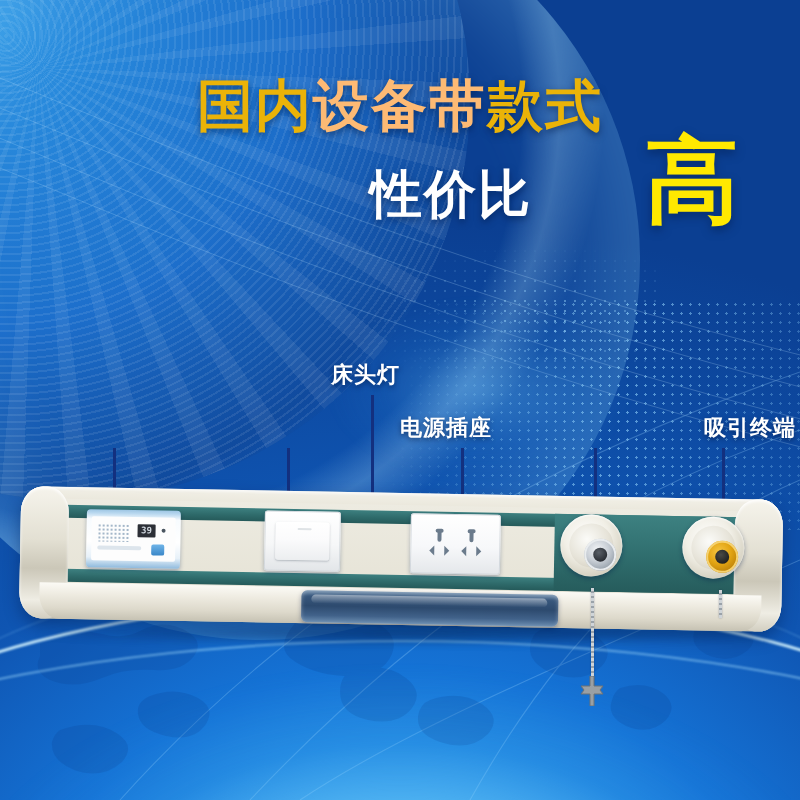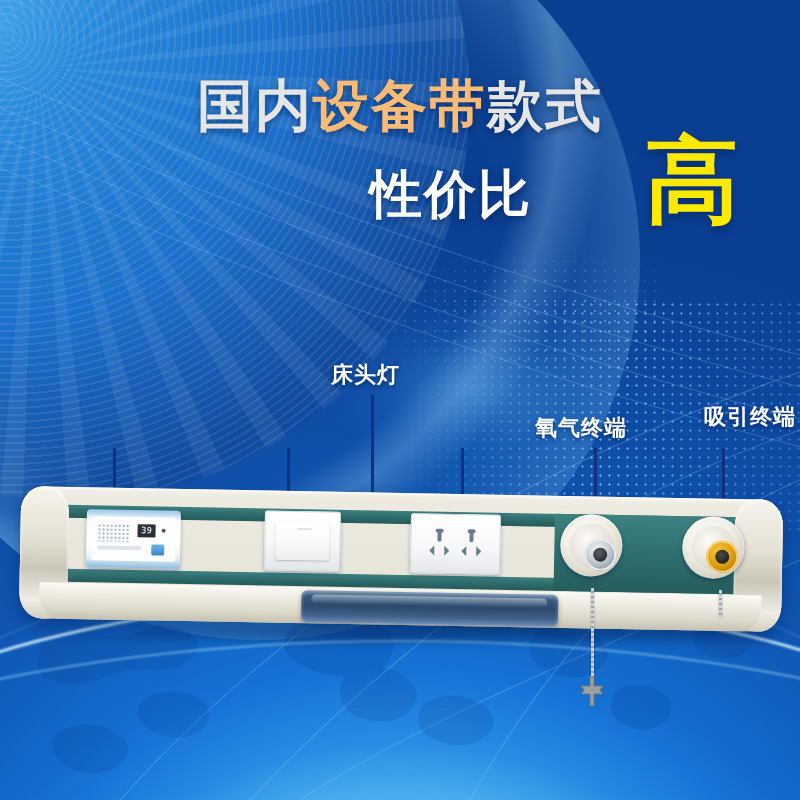--- a/index.html
+++ b/index.html
@@ -59,21 +59,21 @@
     -webkit-mask-image:radial-gradient(ellipse at 60% 60%, #000 10%, transparent 72%);
     mask-image:radial-gradient(ellipse at 60% 60%, #000 10%, transparent 72%);}
   .glowblob{position:absolute;left:330px;top:300px;width:300px;height:180px;
     background:radial-gradient(ellipse at 50% 50%, rgba(120,205,255,.35) 0%, rgba(60,160,240,.10) 45%, rgba(0,0,0,0) 72%);
     filter:blur(4px);}
 
   
   .headline{position:absolute;left:0;top:78px;width:800px;text-align:center;}
   .hl-row1{font-size:56px;font-weight:bold;letter-spacing:2px;line-height:1;
     text-shadow:0 3px 7px rgba(0,25,70,.55);white-space:nowrap;}
-  .hl-white{color:#e5e5e5;}
+  .hl-white{color:#eab308;}
   .hl-yellow{color:#fdba74;}
   .hl-row2{position:relative;margin-top:22px;height:88px;}
   .hl-sub{position:absolute;left:370px;top:4px;font-size:52px;font-weight:bold;color:#ffffff;
     letter-spacing:2px;text-shadow:0 3px 7px rgba(0,25,70,.55);text-align:center;}
   .hl-big{position:absolute;left:645px;top:-22px;font-size:94px;font-weight:bold;color:#ffe900;
     line-height:1;text-shadow:0 4px 10px rgba(0,25,70,.5);}
 
   
   .label{position:absolute;color:#ffffff;font-size:22px;font-weight:bold;white-space:nowrap;
     letter-spacing:1px;text-shadow:0 2px 5px rgba(0,20,60,.6);}
@@ -221,22 +221,22 @@
 
   <div class="headline">
     <div class="hl-row1"><span class="hl-white">国内</span><span class="hl-yellow">设备带</span><span class="hl-white">款式</span></div>
     <div class="hl-row2">
       <span class="hl-sub">性价比</span>
       <span class="hl-big">高</span>
     </div>
   </div>
 
   <div class="label" style="left:331px; top:360px;">床头灯</div>
-  <div class="label" style="left:535px; top:413px;">氧气终端</div>
-  <div class="label" style="left:668px; top:402px;padding-left:36px;">吸引终端</div>
+  <div class="label" style="left:400px; top:413px;">电源插座</div>
+  <div class="label" style="left:668px; top:413px;padding-left:36px;">吸引终端</div>
 
   <div class="cline" style="left:113px; top:448px; height:100px;"></div>
   <div class="cline" style="left:287px; top:448px; height:88px;"></div>
   <div class="cline" style="left:371px; top:395px; height:216px;"></div>
   <div class="cline" style="left:461px; top:448px; height:88px;"></div>
   <div class="cline" style="left:594px; top:448px; height:95px;"></div>
   <div class="cline" style="left:722px; top:448px; height:85px;"></div>
 
   <svg width="800" height="800" viewBox="0 0 800 800" style="position:absolute;left:0;top:0;">
     <g fill="none" stroke="#13307f" stroke-width="5">

